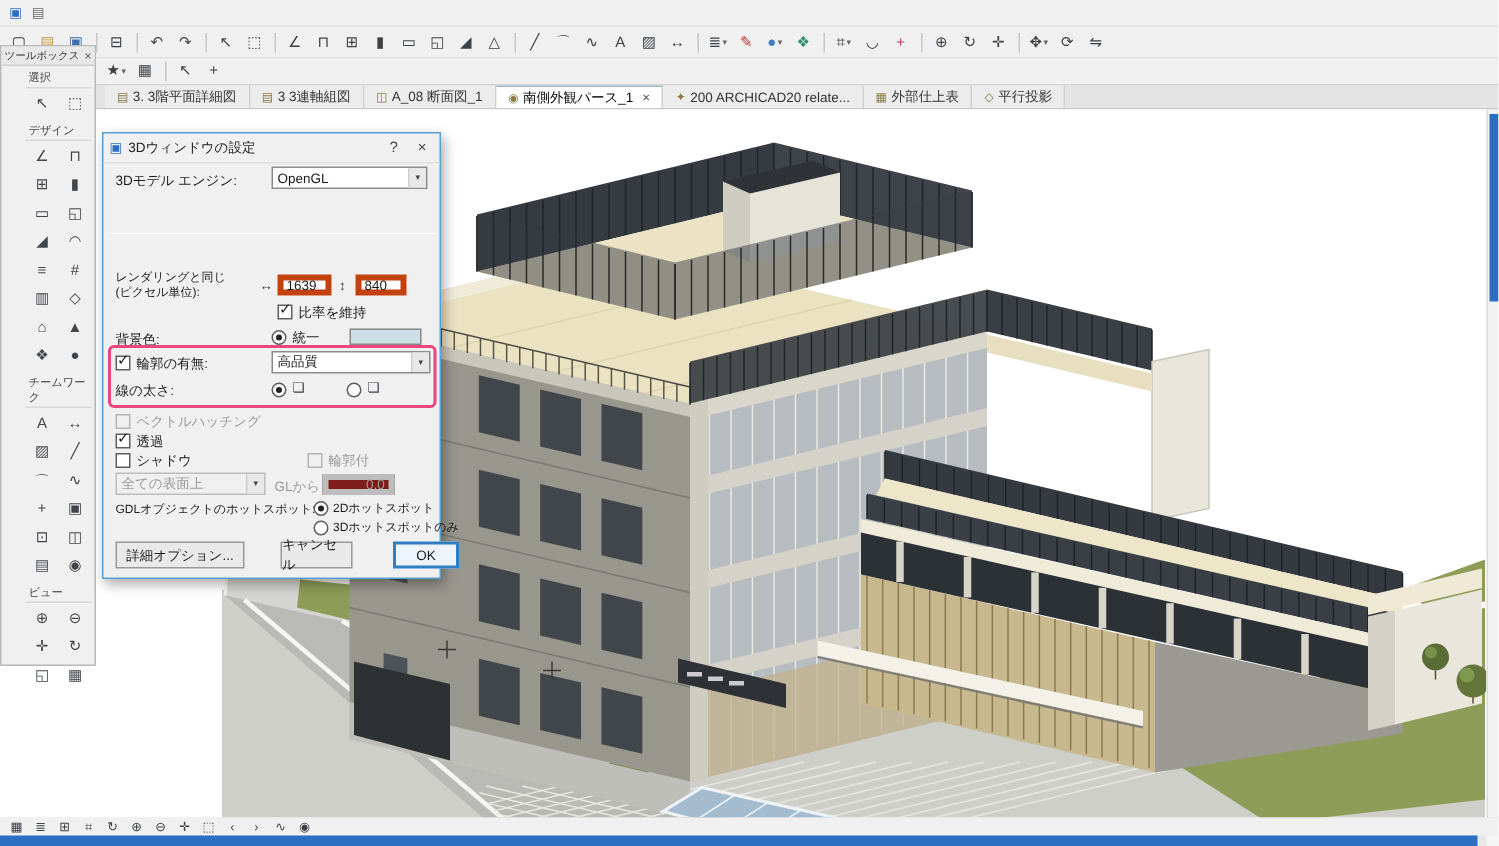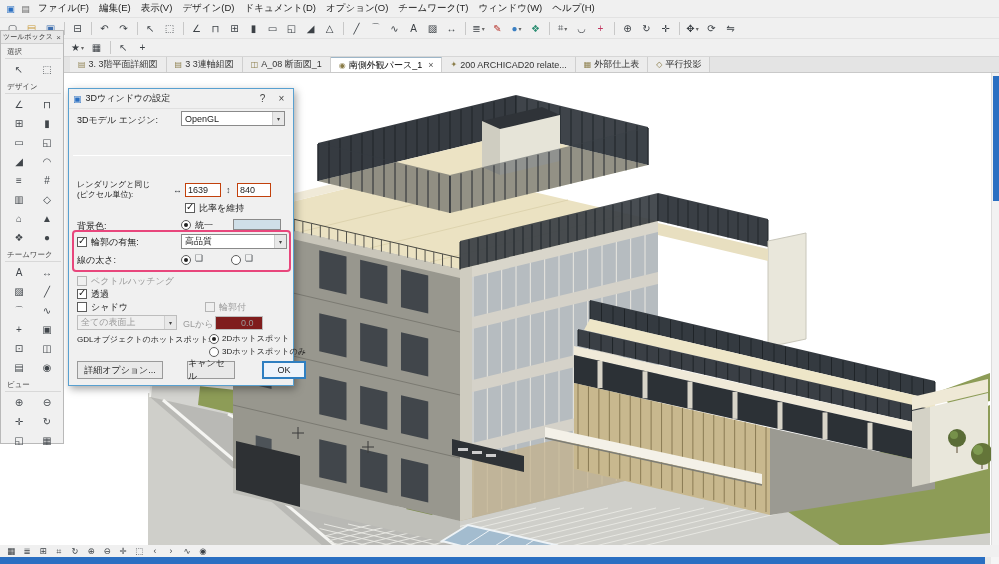--- a/index.html
+++ b/index.html
@@ -31,21 +31,21 @@
   .workspace{position:relative;height:472px;background:#fff;border-top:1px solid #c9c9c9;}
   .canvas{position:absolute;left:0;top:0;width:991px;height:472px;background:#fff;overflow:hidden;}
   .canvas svg{position:absolute;left:65px;top:0;}
   .vscroll{position:absolute;right:0;top:0;width:8px;height:472px;background:#f2f2f2;border-left:1px solid #dcdcdc;}
   .vscroll .thumb{position:absolute;left:1px;top:3px;width:6px;height:125px;background:#2a6fc2;}
 
   
   .toolbox{position:absolute;left:0;top:30px;width:64px;height:414px;background:#f0f0f0;border:1px solid #b9b9b9;z-index:5;font-size:7.5px;color:#333;}
   .tb-title{height:13px;display:flex;align-items:center;background:#e8e8e8;border-bottom:1px solid #cfcfcf;padding:0 2px;font-size:7px;}
   .tb-title .x{margin-left:auto;font-size:8px;color:#555;}
-  .tb-sec{padding:1px 2px 0 4px;}
+  .tb-sec{padding:1px 2px 0 16px;}
   .tb-sec-label{text-align:left;color:#444;padding:2px 1px 1px 2px;border-bottom:1px solid #d8d8d8;margin-bottom:1px;font-size:7.5px;}
   .tb-grid{display:grid;grid-template-columns:repeat(2,1fr);}
   .tb-cell{height:19px;display:flex;align-items:center;justify-content:center;font-size:10px;color:#41464b;}
 
   
   .statusbar{height:13px;display:flex;align-items:center;background:#f0f0f0;border-top:1px solid #d5d5d5;padding-left:3px;}
   .statusbar .cell{width:16px;height:12px;font-size:8.5px;}
   .hscroll{height:7px;background:#e8e8e8;position:relative;}
   .hscroll .thumb{position:absolute;left:0;top:0;height:7px;width:985px;background:#2a6fc2;}
   .hscroll .corner{position:absolute;right:0;top:0;width:8px;height:7px;background:#f5f5f5;}
@@ -56,21 +56,21 @@
   .dlg-ico{color:#2a6fc2;font-size:9px;}
   .dlg-text{font-size:9px;}
   .dlg-btn{width:15px;text-align:center;color:#444;font-size:10px;margin-left:auto;}
   .dlg-btn + .dlg-btn{margin-left:0;}
   .drow{position:absolute;left:0;width:226px;height:16px;}
   .dlabel{position:absolute;white-space:nowrap;}
   .dis{color:#9b9b9b;}
   .select{position:absolute;height:15px;background:#fff;border:1px solid #8a8a8a;display:flex;align-items:center;font-size:9px;padding-left:3px;}
   .select .sarr{margin-left:auto;width:12px;height:100%;display:flex;align-items:center;justify-content:center;background:#e8e8e8;border-left:1px solid #cfcfcf;font-size:6px;color:#444;}
   .select.dis{background:#efefef;border-color:#bdbdbd;color:#9b9b9b;}
-  .dinput{position:absolute;height:14px;background:#fff;border:1px solid #c2410c;font-size:9px;padding:0 2px;display:flex;align-items:center;}
+  .dinput{position:absolute;height:14px;background:#fff;border:4px solid #c2410c;font-size:9px;padding:0 2px;display:flex;align-items:center;}
   .dinput.dis{background:#7f1d1d;border-color:#bdbdbd;color:#9b9b9b;padding-left:25px;}
   .cb{position:absolute;width:10px;height:10px;background:#fff;border:1px solid #5c5c5c;}
   .cb.checked::after{content:"✓";position:absolute;left:0px;top:-3px;font-size:10px;color:#222;}
   .cb.dis{border-color:#b5b5b5;background:#efefef;}
   .rad{position:absolute;width:10px;height:10px;border-radius:50%;background:#fff;border:1px solid #5c5c5c;}
   .rad.sel::after{content:"";position:absolute;left:2px;top:2px;width:4px;height:4px;border-radius:50%;background:#222;}
   .sepline{position:absolute;left:4px;width:218px;height:1px;background:#dcdcdc;border-bottom:1px solid #fff;}
   .red-callout{position:absolute;left:3px;top:141px;width:219px;height:42px;border:2px solid #e8467c;border-radius:4px;z-index:3;pointer-events:none;}
   .modebtn{position:absolute;width:20px;height:17px;border:1px solid #9c9c9c;background:#f4f4f4;display:flex;align-items:center;justify-content:center;font-size:9px;color:#3c4146;}
   .modebtn.on{border-color:#2f7fc1;background:#dceafa;}
@@ -81,32 +81,20 @@
 </head>
 <body>
 
 <div class="app">
 
   <div class="menubar">
     <div style="display:flex">
 
     <span class="micon" style="color: rgb(42, 111, 194);">▣</span>
         <span class="micon" style="color: rgb(107, 107, 107);">▤</span>
-      </div>
-    <div style="display:flex">
-
-    <span class="mi">ファイル(F)</span>
-        <span class="mi">編集(E)</span>
-        <span class="mi">表示(V)</span>
-        <span class="mi">デザイン(D)</span>
-        <span class="mi">ドキュメント(D)</span>
-        <span class="mi">オプション(O)</span>
-        <span class="mi">チームワーク(T)</span>
-        <span class="mi">ウィンドウ(W)</span>
-        <span class="mi">ヘルプ(H)</span>
       </div>
   </div>
 
   <div class="toolbar">
 
   <div class="cell">▢</div>
       <div class="cell" style="color: rgb(201, 154, 58);">▤</div>
       <div class="cell" style="color: rgb(63, 111, 174);">▣</div>
       <div class="cell sep"></div>
       <div class="cell">⊟</div>

